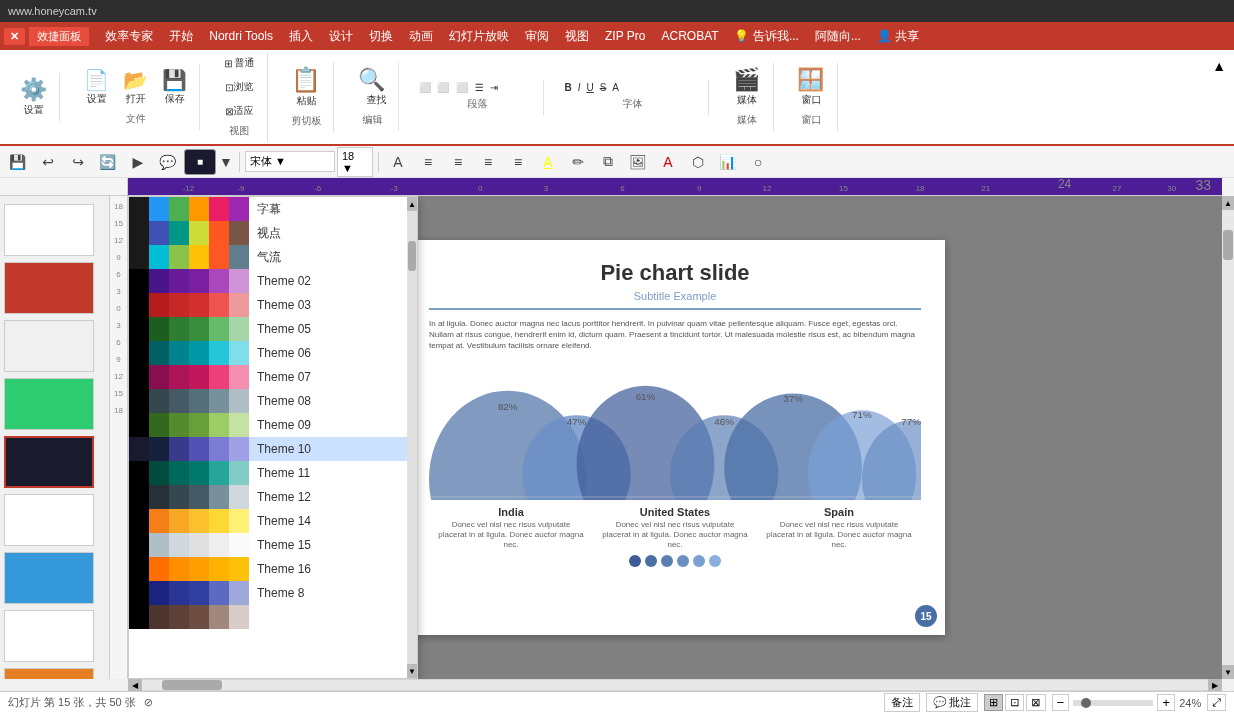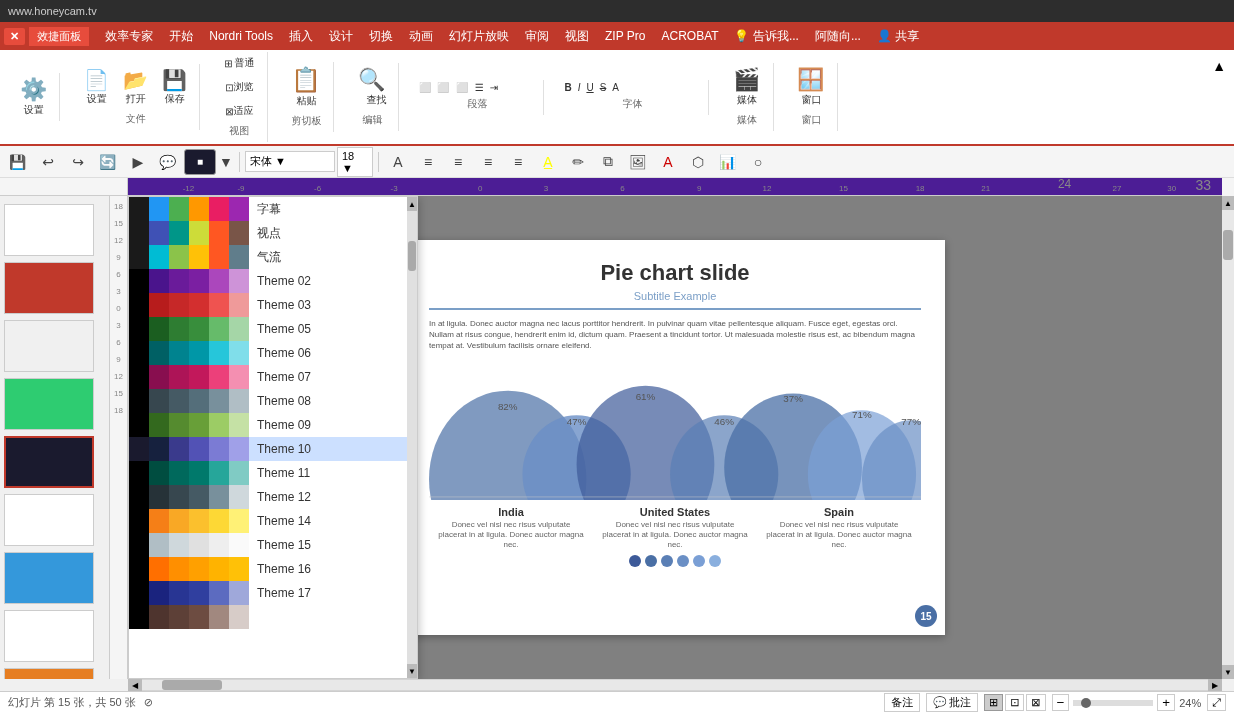--- a/index.html
+++ b/index.html
@@ -667,21 +667,21 @@
             </div>
             <div class="dropdown-item">
               <div class="dropdown-swatch">
                 <div class="swatch-color" style="background: rgb(0, 0, 0);"></div>
                 <div class="swatch-color" style="background: rgb(26, 35, 126);"></div>
                 <div class="swatch-color" style="background: rgb(40, 53, 147);"></div>
                 <div class="swatch-color" style="background: rgb(48, 63, 159);"></div>
                 <div class="swatch-color" style="background: rgb(92, 107, 192);"></div>
                 <div class="swatch-color" style="background: rgb(159, 168, 218);"></div>
               </div>
-              <span class="dropdown-label">Theme 17</span>
+              <span class="dropdown-label">Theme 8</span>
             </div>
             <div class="dropdown-item">
               <div class="dropdown-swatch">
                 <div class="swatch-color" style="background: rgb(0, 0, 0);"></div>
                 <div class="swatch-color" style="background: rgb(78, 52, 46);"></div>
                 <div class="swatch-color" style="background: rgb(93, 64, 55);"></div>
                 <div class="swatch-color" style="background: rgb(109, 76, 65);"></div>
                 <div class="swatch-color" style="background: rgb(161, 136, 127);"></div>
                 <div class="swatch-color" style="background: rgb(215, 204, 200);"></div>
               </div>

